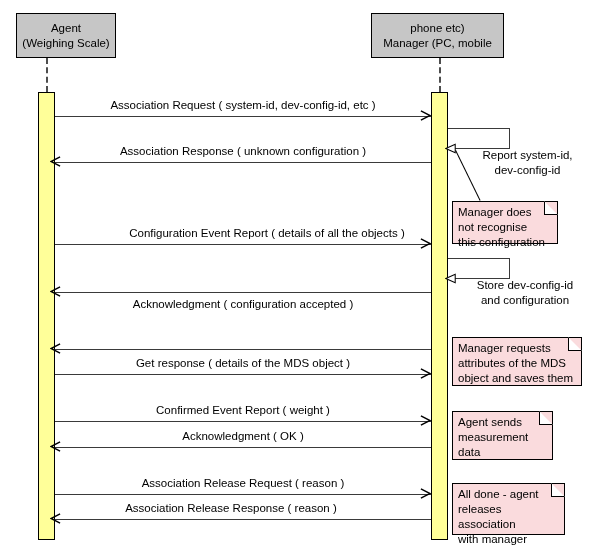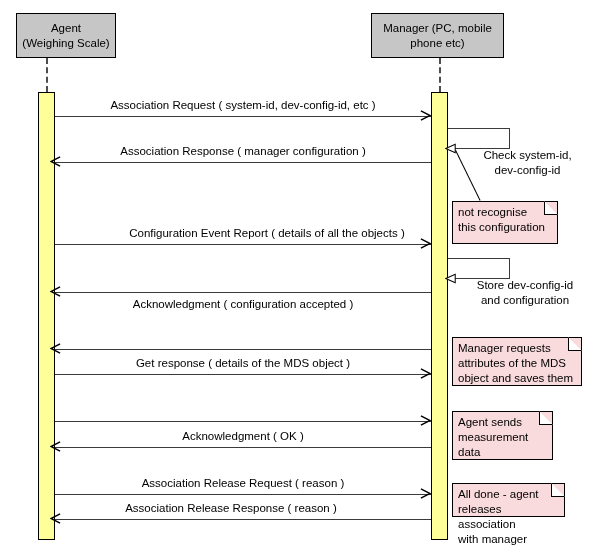--- a/index.html
+++ b/index.html
@@ -128,55 +128,56 @@
 
   <div class="participant" style="left:16px; top:13px; width:100px; height:45px;">
     <div>
       <div>Agent</div>
       <div>(Weighing Scale)</div>
     </div>
   </div>
 
   <div class="participant" style="left:371px; top:13px; width:133px; height:45px;">
     <div>
+      <div>phone etc)</div>
       <div>Manager (PC, mobile</div>
-      <div>phone etc)</div>
     </div>
   </div>
 
   <div class="lifeline" style="left:46px;  top:58px; height:34px;"></div>
   <div class="lifeline" style="left:439px; top:58px; height:34px;"></div>
 
   <div class="activation" style="left:38px;  top:92px; width:17px; height:448px;"></div>
   <div class="activation" style="left:431px; top:92px; width:17px; height:448px;"></div>
 
   <div class="msg-label" style="left:55px; top:100px; width:376px;">Association Request ( system-id, dev-config-id, etc )</div>
   <div class="msg-line" style="left:55px; top:116px; width:376px;"></div>
   <svg class="arrowhead" style="left:420px; top:110px;" viewBox="0 0 12 12">
     <polyline points="1,1 11,6 1,11" fill="none" stroke="#000" stroke-width="1.6"></polyline>
   </svg>
 
   <div class="selfmsg" style="left:448px; top:128px; width:62px; height:21px;"></div>
   <svg class="arrowhead" style="left:445px; top:143px;" viewBox="0 0 14 13">
     <polygon points="1,6.5 13,1 13,12" fill="#ffffff" stroke="#000" stroke-width="1.3"></polygon>
   </svg>
   <div class="selfmsg-label" style="left:470px; top:148px; width:115px; text-align:center;">
-    <span>Check system-id,</span><br>
+    <span>Report system-id,</span><br>
     <span>dev-config-id</span>
   </div>
 
-  <div class="msg-label" style="left:55px; top:146px; width:376px;">Association Response ( manager configuration )</div>
+  <div class="msg-label" style="left:55px; top:146px; width:376px;">Association Response ( unknown configuration )</div>
   <div class="msg-line" style="left:55px; top:162px; width:376px;"></div>
   <svg class="arrowhead" style="left:50px; top:156px;" viewBox="0 0 12 12">
     <polyline points="11,1 1,6 11,11" fill="none" stroke="#000" stroke-width="1.6"></polyline>
   </svg>
 
   <div class="leader" style="left:456px; top:150px; width:56px; transform:rotate(64deg);"></div>
   <div class="note" style="left:452px; top:201px; width:106px; height:43px;">
     <span class="fold"></span>
+    <span class="note-text">Manager does</span>
     <span class="note-text">not recognise</span>
     <span class="note-text">this configuration</span>
   </div>
 
   <div class="msg-label" style="left:55px; top:228px; width:424px;">Configuration Event Report ( details of all the objects )</div>
   <div class="msg-line" style="left:55px; top:244px; width:376px;"></div>
   <svg class="arrowhead" style="left:420px; top:238px;" viewBox="0 0 12 12">
     <polyline points="1,1 11,6 1,11" fill="none" stroke="#000" stroke-width="1.6"></polyline>
   </svg>
 
@@ -213,32 +214,33 @@
     <polyline points="1,1 11,6 1,11" fill="none" stroke="#000" stroke-width="1.6"></polyline>
   </svg>
 
   <div class="note" style="left:452px; top:411px; width:101px; height:49px;">
     <span class="fold"></span>
     <span class="note-text">Agent sends</span>
     <span class="note-text">measurement</span>
     <span class="note-text">data</span>
   </div>
 
+  <div class="msg-label" style="left:55px; top:405px; width:376px;">Confirmed Event Report ( weight )</div>
   <div class="msg-line" style="left:55px; top:421px; width:376px;"></div>
   <svg class="arrowhead" style="left:420px; top:415px;" viewBox="0 0 12 12">
     <polyline points="1,1 11,6 1,11" fill="none" stroke="#000" stroke-width="1.6"></polyline>
   </svg>
 
   <div class="msg-label" style="left:55px; top:431px; width:376px;">Acknowledgment ( OK )</div>
   <div class="msg-line" style="left:55px; top:447px; width:376px;"></div>
   <svg class="arrowhead" style="left:50px; top:441px;" viewBox="0 0 12 12">
     <polyline points="11,1 1,6 11,11" fill="none" stroke="#000" stroke-width="1.6"></polyline>
   </svg>
 
-  <div class="note" style="left:452px; top:483px; width:113px; height:34px;">
+  <div class="note" style="left:452px; top:483px; width:113px; height:52px;">
     <span class="fold"></span>
     <span class="note-text">All done - agent</span>
     <span class="note-text">releases association</span>
     <span class="note-text">with manager</span>
   </div>
 
   <div class="msg-label" style="left:55px; top:478px; width:376px;">Association Release Request ( reason )</div>
   <div class="msg-line" style="left:55px; top:494px; width:376px;"></div>
   <svg class="arrowhead" style="left:420px; top:488px;" viewBox="0 0 12 12">
     <polyline points="1,1 11,6 1,11" fill="none" stroke="#000" stroke-width="1.6"></polyline>

